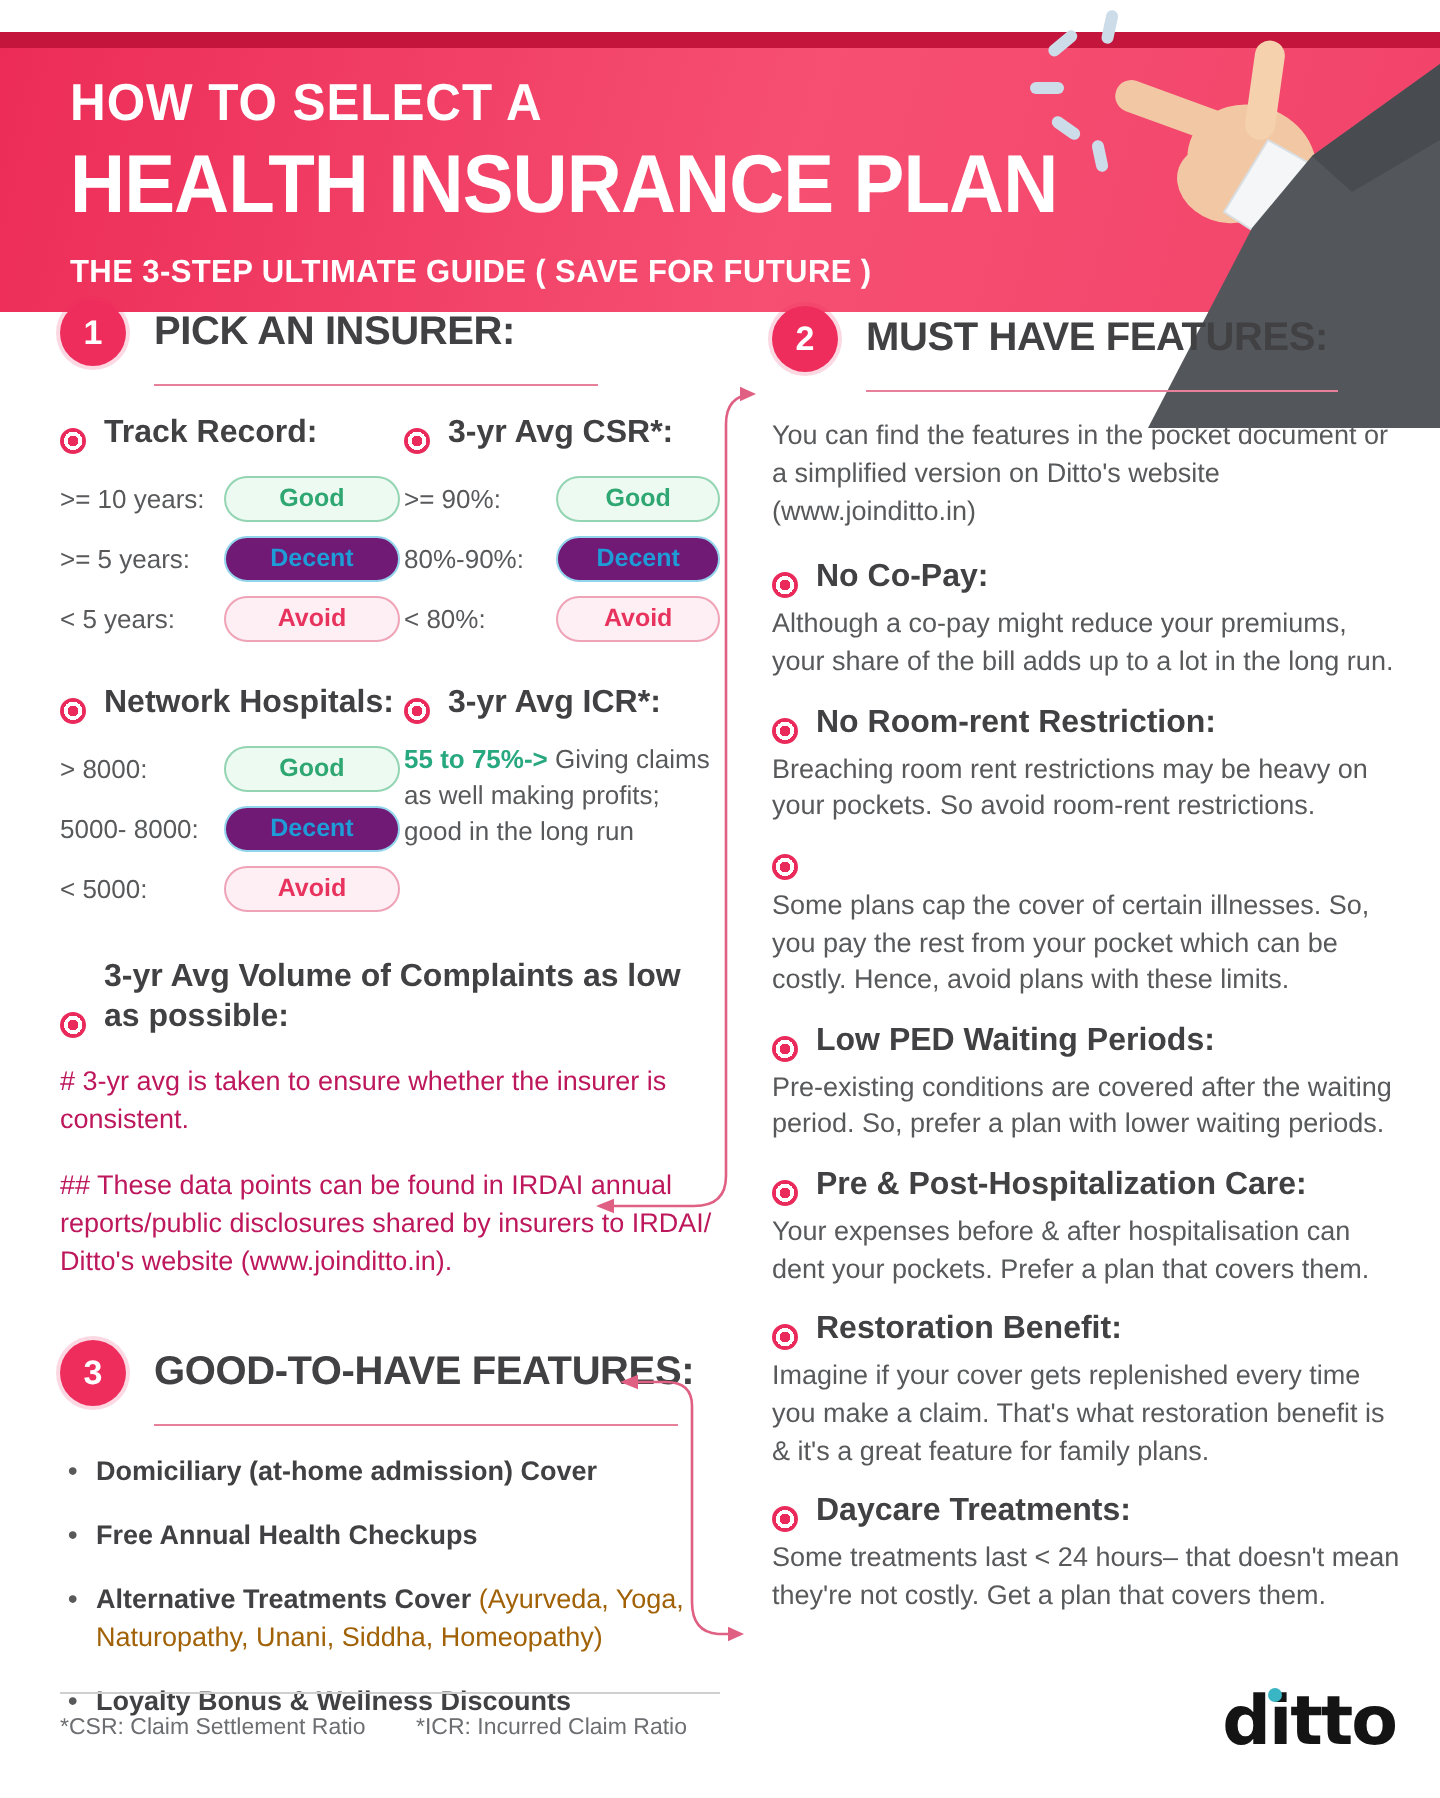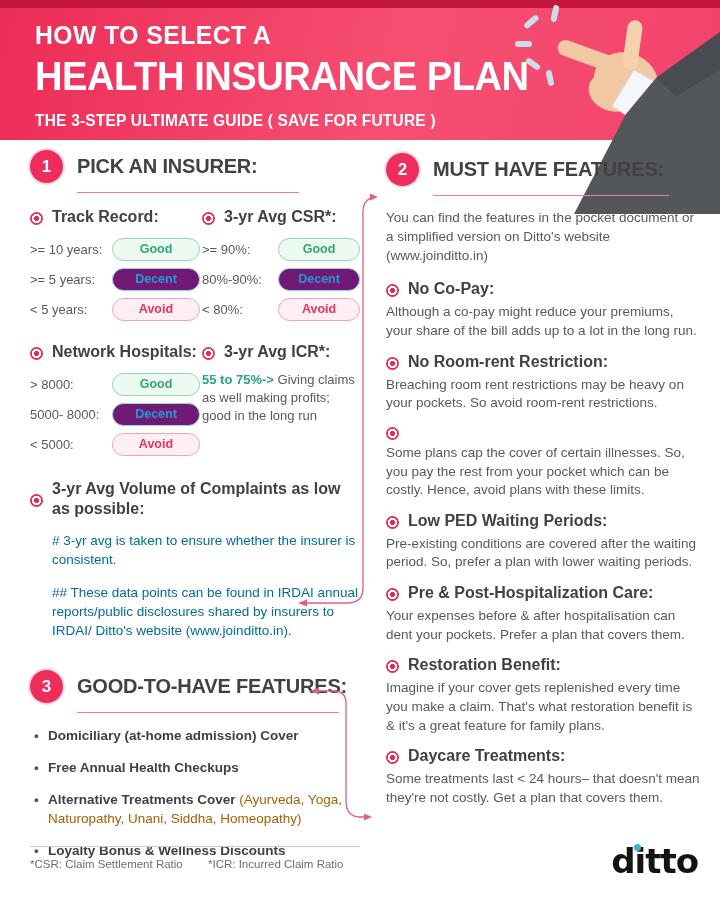--- a/index.html
+++ b/index.html
@@ -1,56 +1,56 @@
 <!DOCTYPE html>
 <html><head>
 <meta charset="utf-8">
 <style>
   html,body{margin:0;padding:0;background:#fff;}
   .page{position:relative;width:720px;height:899px;background:#ffffff;overflow:hidden;
         font-family:"Liberation Sans",sans-serif;color:#58595b;}
   
-  .header{position:absolute;top:0;left:0;width:720px;height:140px;
+  .header{position:absolute;top:16px;left:0;width:720px;height:140px;
           background:linear-gradient(105deg,#ec2c57 0%,#f64f72 55%,#f2436a 100%);}
   .header-strip{position:absolute;top:0;left:0;width:720px;height:8px;background:#c4163c;}
   .header-text{position:absolute;left:35px;top:20px;color:#fff;}
   .kicker{font-size:26px;font-weight:bold;letter-spacing:.5px;transform:scaleX(.95);transform-origin:left;}
   .big-title{font-size:41px;font-weight:bold;letter-spacing:-.5px;margin-top:2px;
              transform:scaleX(.93);transform-origin:left;white-space:nowrap;}
   .subtitle{font-size:16px;font-weight:bold;letter-spacing:.2px;margin-top:12px;transform:scaleX(.97);transform-origin:left;}
   
   .left-col{position:absolute;left:30px;top:150px;width:330px;}
   .right-col{position:absolute;left:386px;top:153px;width:314px;}
   
   .sec-head{display:flex;align-items:center;gap:14px;}
   .num-circle{flex:0 0 33px;width:33px;height:33px;border-radius:50%;background:#ee2d5d;
               color:#fff;font-weight:bold;font-size:17px;display:flex;align-items:center;justify-content:center;
               box-shadow:0 0 0 2px rgba(238,45,93,.18);}
   .sec-title{font-size:20px;font-weight:bold;color:#414042;letter-spacing:-.2px;}
   .sec-underline{height:1px;background:#e87f9b;width:222px;margin:9px 0 0 47px;}
   
-  .bullet-head{display:flex;align-items:center;gap:9px;font-size:16px;font-weight:bold;color:#414042;line-height:1.25;}
+  .bullet-head{display:flex;align-items:flex-end;gap:9px;font-size:16px;font-weight:bold;color:#414042;line-height:1.25;}
   .donut{flex:0 0 13px;width:13px;height:13px;margin-top:3px;border-radius:50%;
          background:radial-gradient(circle,#e92a5b 0 29%,#ffffff 29% 50%,#e92a5b 50% 100%);}
   
   .grid2{display:flex;margin-top:14px;}
   .gcol-l{width:172px;}
   .gcol-r{width:158px;}
   .rating-rows{margin-top:11px;}
   .rating-row{display:flex;align-items:center;margin-bottom:7px;}
   .rating-label{width:82px;font-size:13px;color:#58595b;}
   .pill{width:88px;box-sizing:border-box;text-align:center;padding:3px 0 4px;border-radius:13px;
         font-size:12.5px;font-weight:bold;border:1px solid;}
   .pill.good{color:#2fa772;border-color:#93d4b2;background:#edfaf2;}
   .pill.decent{color:#1e9cd7;border-color:#92d4ec;background:#701a75;}
   .pill.avoid{color:#e8335e;border-color:#efa3b7;background:#fdeff3;}
   .icr-body{font-size:13px;line-height:1.4;color:#58595b;margin-top:9px;}
   .teal{color:#27a87e;font-weight:bold;}
   
-  .note{font-size:13.5px;line-height:1.42;color:#0369a1;margin-top:12px;margin-left:22px;}
+  .note{font-size:13.5px;line-height:1.42;color:#be185d;margin-top:12px;}
   .feature{margin-bottom:11px;}
   .feature-body{font-size:13.5px;line-height:1.38;color:#58595b;margin:4px 0 0 0;}
   .intro{font-size:13.5px;line-height:1.42;color:#58595b;margin:12px 0 14px 0;}
   
   .s3-list{margin-top:14px;}
   .s3-item{position:relative;padding-left:18px;font-size:13.5px;line-height:1.4;margin-bottom:13px;color:#414042;}
   .s3-item::before{content:"•";position:absolute;left:4px;top:0;color:#58595b;font-weight:bold;}
   .s3-bold{font-weight:bold;}
   .s3-rest{font-weight:normal;color:#a16207;}
   

